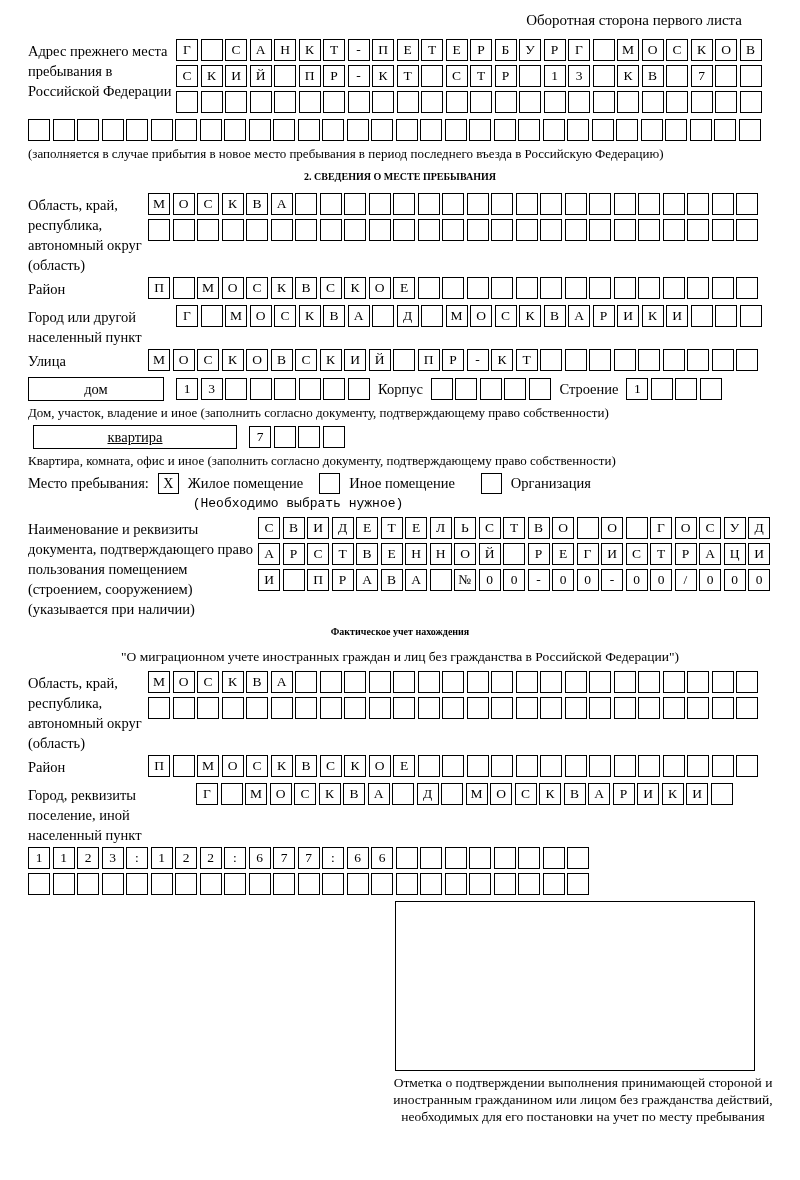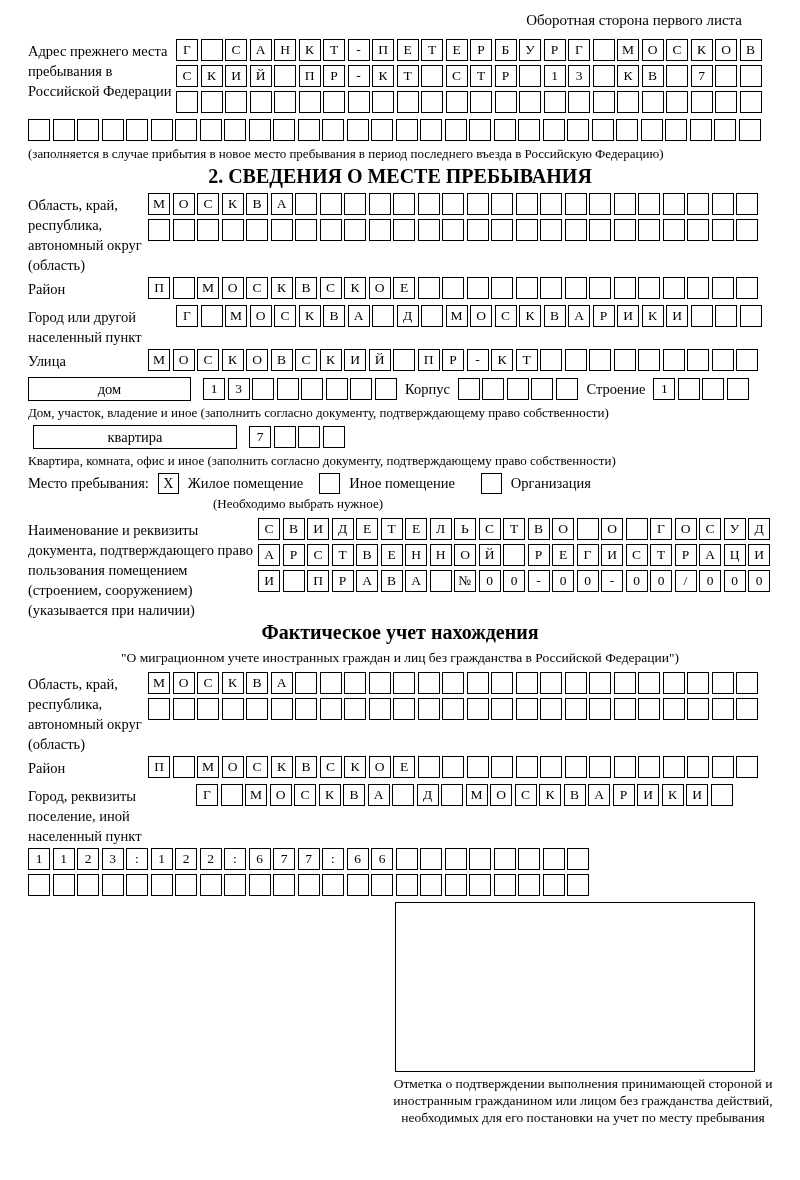--- a/index.html
+++ b/index.html
@@ -24,39 +24,39 @@
   .cells { display:flex; flex:none; margin-bottom:4px; }
   .cell {
     flex:none; width:22px; height:22px; margin-right:2.5px;
     border:1.5px solid #000; display:flex; align-items:center; justify-content:center;
     font-size:13.5px; line-height:1;
   }
 
   .caption { font-size:13px; line-height:17px; margin-bottom:4px; }
   .center { text-align:left; }
 
-  .sec-title { text-align:center; font-weight:bold; font-size:20px; line-height:21px; margin:2px 0 6px 0; }
+  .sec-title { text-align:center; font-weight:bold; font-size:10px; line-height:21px; margin:2px 0 6px 0; }
 
   .house-row, .apt-row { display:flex; align-items:center; margin-bottom:3px; }
   .wide-box {
     flex:none; height:24px; border:1.5px solid #000;
     display:flex; align-items:center; justify-content:center; font-size:14.5px;
   }
-  .dom-box { width:163px; margin-right:12px; }
-  .apt-box { width:204px; margin-left:5px; margin-right:12px; }
+  .dom-box { width:136px; margin-right:12px; }
+  .apt-box { width:204px; margin-left:5px; margin-right:12px;text-decoration:underline; }
   .inline-lbl { flex:none; font-size:14.5px; margin:0 8px 0 6px; }
 
   .stay-row { display:flex; align-items:center; font-size:14.5px; margin-bottom:2px; }
   .chk {
     flex:none; width:21px; height:21px; border:1.5px solid #000;
     display:flex; align-items:center; justify-content:center; font-size:14px; margin:0 9px;
   }
   .chk.m1 { margin-left:16px; }
   .chk.m2 { margin-left:26px; }
-  .stay-caption { width:420px; text-align:center; font-size:13px; margin:0 0 6px 60px; }
+  .stay-caption { width:420px; text-align:center; font-size:13px; margin:0 0 6px 60px;font-family:Liberation Mono, monospace; }
 
   .fact-captions { font-size:13.5px; line-height:17px; text-align:center; margin-bottom:6px; }
 
   .confirm-wrap { margin-left:330px; width:450px; }
   .confirm-box { margin-left:37px; width:360px; height:170px; border:1.5px solid #000; }
   .confirm-caption { width:450px; text-align:center; font-size:13.5px; line-height:17px; margin-top:3px; }
 </style>
 </head>
 <body>
 

